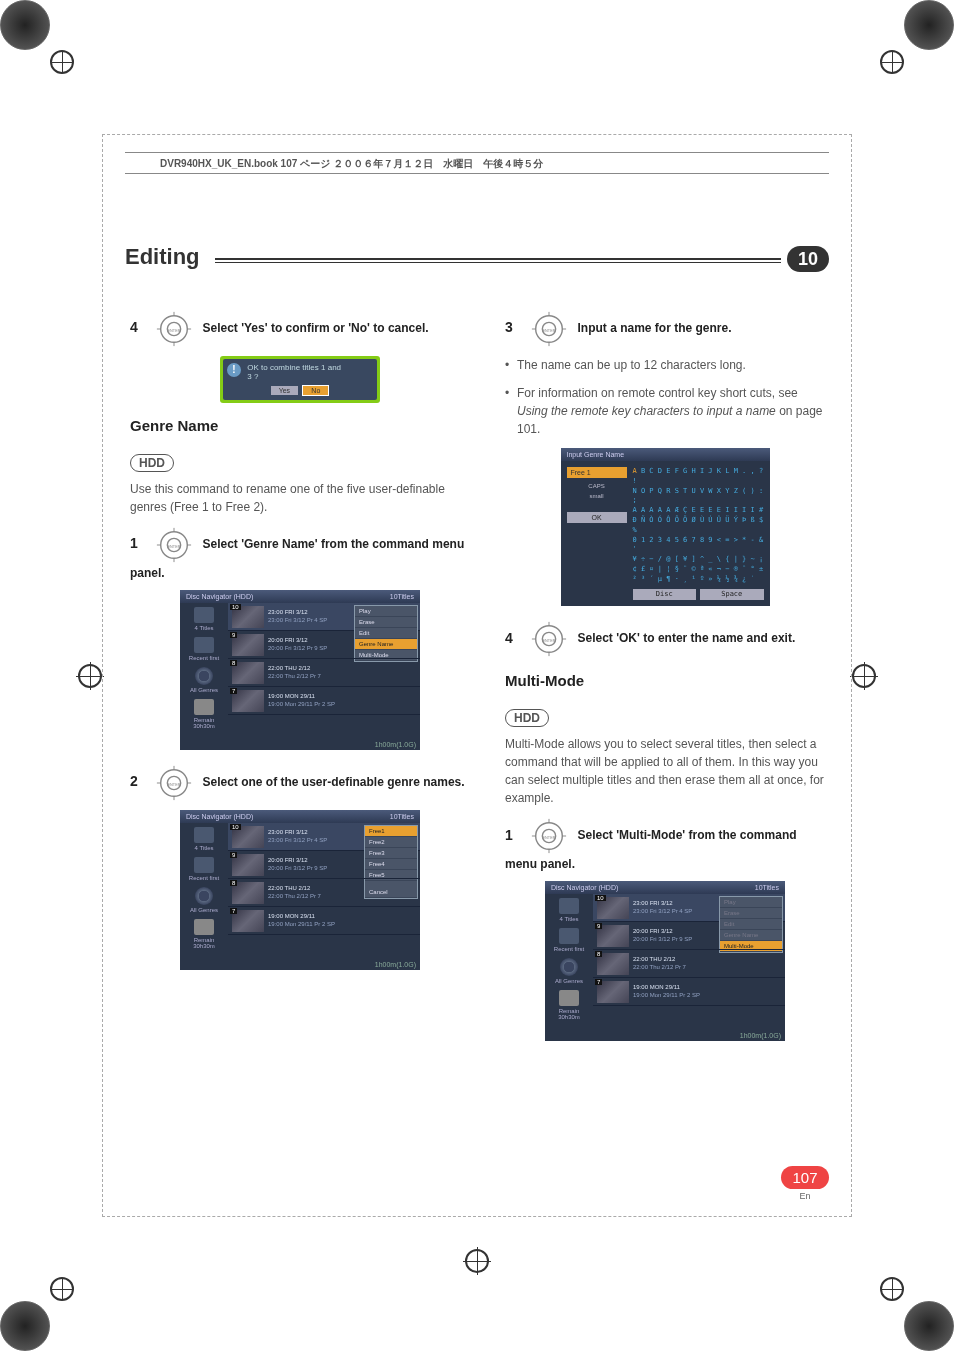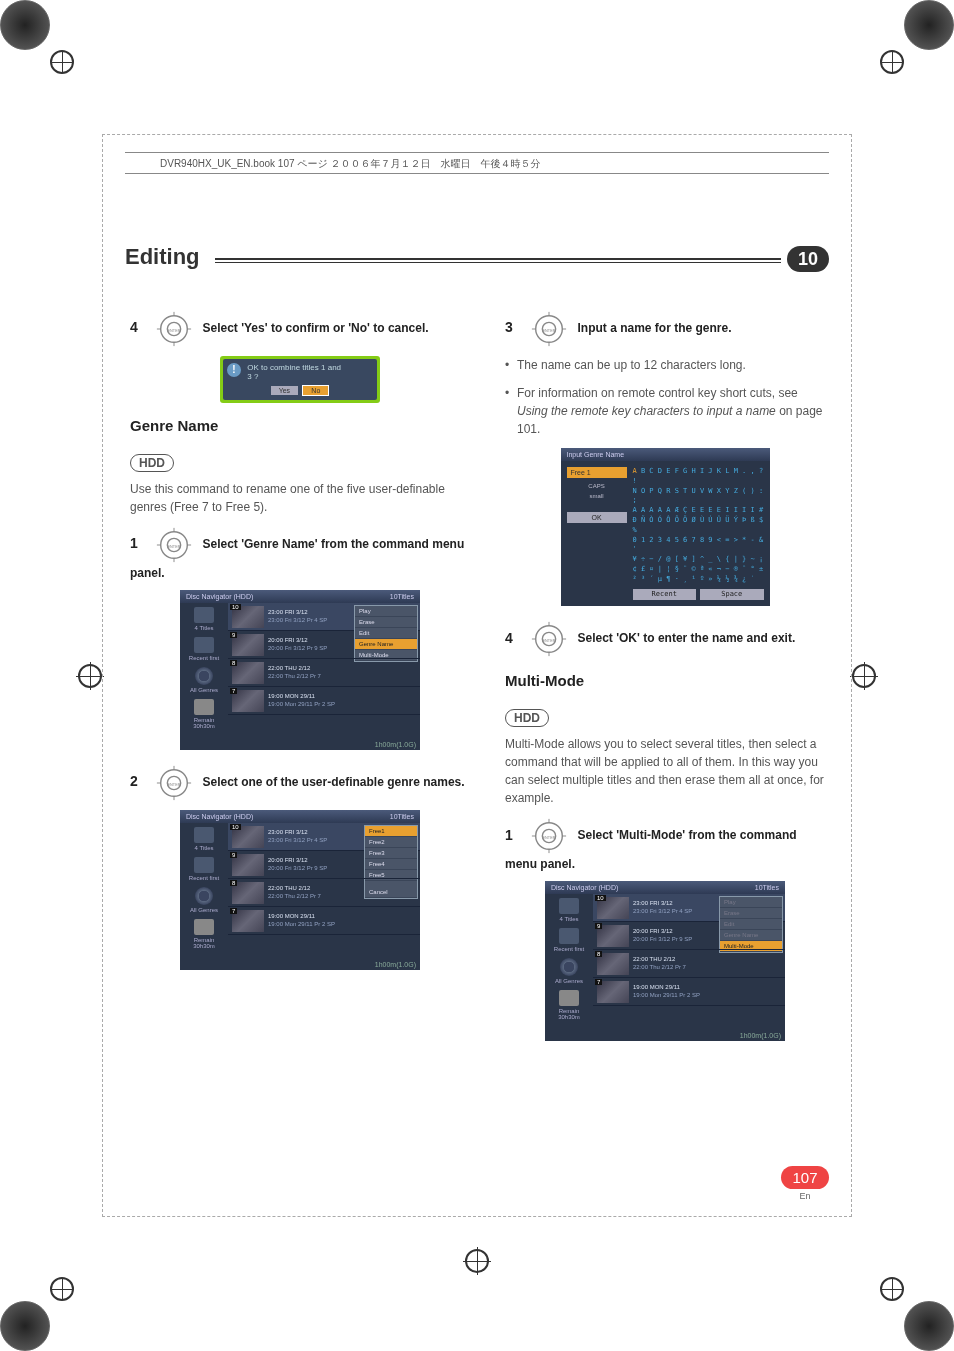--- a/index.html
+++ b/index.html
@@ -49,20 +49,21 @@
       height: 22px;
       border-top: 1px solid #888;
       border-bottom: 1px solid #888;
     }
     .header-text {
       position: absolute;
       left: 160px;
       top: 157px;
       font-size: 10px;
       color: #555;
+      font-weight: bold;
     }
     .section-header {
       position: absolute;
       top: 244px;
       left: 125px;
       right: 125px;
       height: 30px;
     }
     .section-header .title {
       position: absolute;
@@ -416,21 +417,21 @@
       <span class="dialog-msg">OK to combine titles 1 and 3 ?</span>
       <div class="dialog-btns">
         <span class="dialog-btn">Yes</span>
         <span class="dialog-btn sel">No</span>
       </div>
     </div>
   </div>
 
   <div class="subheading">Genre Name</div>
   <div class="hdd-badge">HDD</div>
-  <div class="body-text">Use this command to rename one of the five user-definable genres (Free 7 to Free 5).</div>
+  <div class="body-text">Use this command to rename one of the five user-definable genres (Free 1 to Free 2).</div>
 
   <div class="step-line">
     <span class="step-num">1</span>
     <span class="enter-icon">
       <svg viewBox="0 0 40 40">
           <circle cx="20" cy="20" r="14" fill="none" stroke="#888" stroke-width="1.5"></circle>
           <circle cx="20" cy="20" r="7" fill="none" stroke="#888" stroke-width="1.5"></circle>
           <text x="20" y="23" font-size="4" text-anchor="middle" fill="#888">ENTER</text>
           <line x1="20" y1="2" x2="20" y2="6" stroke="#888"></line>
           <line x1="20" y1="34" x2="20" y2="38" stroke="#888"></line>
@@ -601,21 +602,21 @@
       <div class="in-chars">
         <div><span class="first">A</span> B C D E F G H I J K L M . , ? !</div>
         <div>N O P Q R S T U V W X Y Z ( ) : ;</div>
         <div>A A A A A Æ Ç E E E E I I I I #</div>
         <div>Ð Ñ Ò Ó Ô Õ Ö Ø Ù Ú Û Ü Ý Þ ß $ %</div>
         <div>0 1 2 3 4 5 6 7 8 9 &lt; = &gt; * - &amp; '</div>
         <div>¥ ÷ − / @ [ ¥ ] ^ _ \ { | } ~ ¡</div>
         <div>¢ £ ¤ | ¦ § ¨ © ª « ¬ − ® ¯ ° ±</div>
         <div>² ³ ´ µ ¶ · ¸ ¹ º » ¼ ½ ¾ ¿ ˙</div>
         <div class="in-btns">
-          <div class="in-btn">Recent</div>
+          <div class="in-btn">Disc</div>
           <div class="in-btn">Space</div>
         </div>
       </div>
     </div>
   </div>
 
   <div class="step-line">
     <span class="step-num">4</span>
     <span class="enter-icon">
       <svg viewBox="0 0 40 40">

